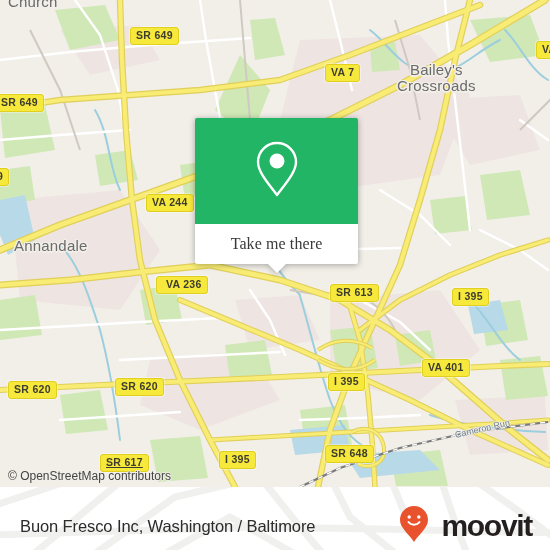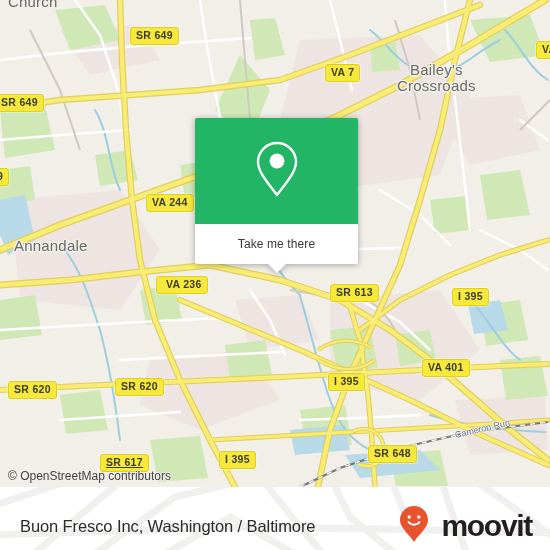--- a/index.html
+++ b/index.html
@@ -80,22 +80,23 @@
   }
   #popup-footer {
     background:#ffffff;
     height:40px;
     display:flex; align-items:center; justify-content:center;
     border-radius:0 0 2px 2px;
     position:relative;
   }
   #popup-cta {
     color:#3a3a3a;
-    font-size:12px;
+    font-size:16px;
     letter-spacing:.1px;
+    font-family:Liberation Serif, serif;
   }
   #popup-tail {
     position:absolute;
     left:50%; margin-left:-9px; bottom:-9px;
     width:0; height:0;
     border-left:9px solid transparent;
     border-right:9px solid transparent;
     border-top:9px solid #ffffff;
   }
 
@@ -269,21 +270,21 @@
     <div class="shield" style="left:146px; top:194px;">VA 244</div>
     <div class="shield" style="left:156px; top:276px;padding-left:9px;">VA 236</div>
     <div class="shield" style="left:330px; top:284px;">SR 613</div>
     <div class="shield" style="left:452px; top:288px;">I 395</div>
     <div class="shield" style="left:422px; top:359px;">VA 401</div>
     <div class="shield" style="left:8px; top:381px;">SR 620</div>
     <div class="shield" style="left:115px; top:378px;">SR 620</div>
     <div class="shield" style="left:328px; top:373px;">I 395</div>
     <div class="shield" style="left:100px; top:454px;text-decoration:underline;">SR 617</div>
     <div class="shield" style="left:219px; top:451px;">I 395</div>
-    <div class="shield" style="left:325px; top:445px;margin-left:43px;">SR 648</div>
+    <div class="shield" style="left:325px; top:445px;">SR 648</div>
 
     <div id="attribution">© OpenStreetMap contributors</div>
 
     <div id="popup-card">
       <div id="popup-image">
         <span>
           <svg width="46" height="60" viewBox="0 0 46 60" fill="none">
             <path d="M23 4 C 12.5 4, 4 12.5, 4 23 C 4 33, 14 44, 23 56 C 32 44, 42 33, 42 23 C 42 12.5, 33.5 4, 23 4 Z" stroke="#ffffff" stroke-width="2.4" fill="none" stroke-linejoin="round"></path>
             <circle cx="23" cy="22" r="7.5" fill="#ffffff"></circle>
           </svg>

